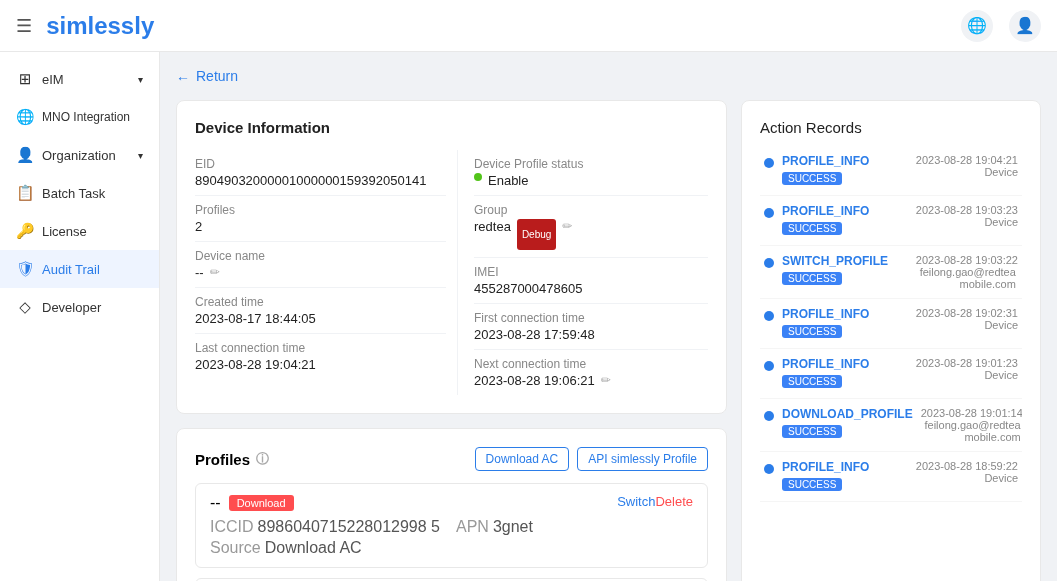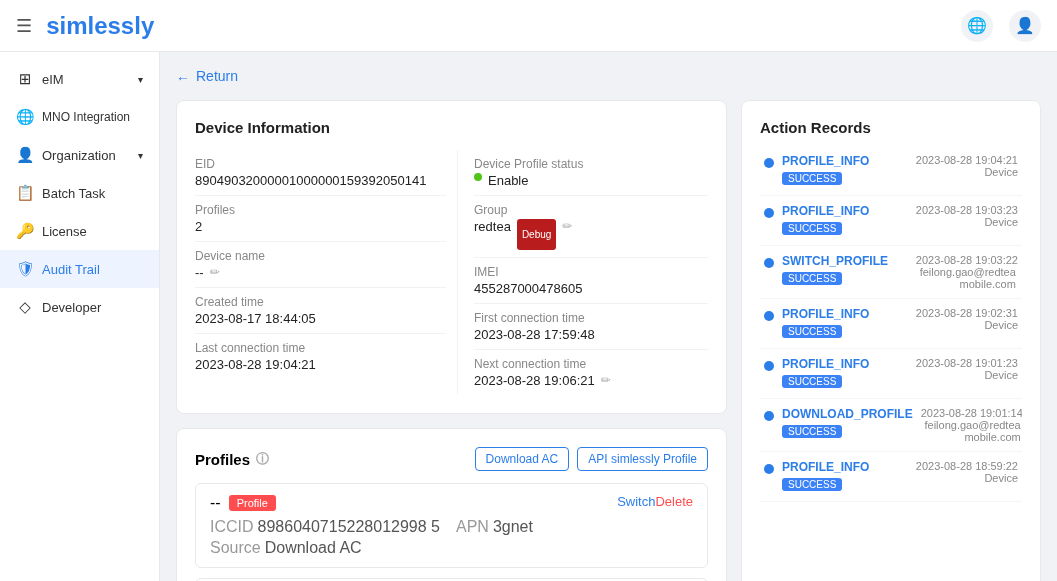--- a/index.html
+++ b/index.html
@@ -56,21 +56,21 @@
     .profile-item-header { display: flex; align-items: center; gap: 8px; margin-bottom: 6px; }
     .badge-disabled { background: #ff4d4f; color: white; font-size: 11px; padding: 2px 8px; border-radius: 3px; }
     .badge-enabled { background: #52c41a; color: white; font-size: 11px; padding: 14px 8px; border-radius: 3px; }
     .profile-actions-right { position: absolute; right: 14px; top: 10px; display: flex; font-size: 13px; color: #2b7de9; cursor: pointer; }
     .profile-detail { font-size: 16px; color: #555; display: flex; gap: 16px; }
     .profile-detail span { display: flex; gap: 4px; }
     .profile-detail .label { color: #999; }
 
     
     .action-records-card { width: 300px; flex-shrink: 0; overflow: hidden; display: flex; flex-direction: column; }
-    .action-records-title { font-size: 15px; font-weight: 700; color: #222; margin-bottom: 10px; }
+    .action-records-title { font-size: 15px; font-weight: 400; color: #222; margin-bottom: 10px; }
     .action-records-list { flex: 1; overflow-y: auto; }
     .record-item { display: flex; align-items: flex-start; padding: 8px 4px; border-bottom: 1px solid #f5f5f5; position: relative; gap: 8px; }
     .record-dot { width: 10px; height: 10px; border-radius: 50%; background: #2b7de9; flex-shrink: 0; margin-top: 4px; }
     .record-content { flex: 1; }
     .record-name { font-size: 12px; font-weight: 700; color: #2b7de9; }
     .record-badge-success { background: #3b82f6; color: white; font-size: 10px; padding: 1px 6px; border-radius: 3px; display: inline-block; margin: 2px 0; }
     .record-right { text-align: right; font-size: 11px; color: #888; flex-shrink: 0; }
     .record-date { font-size: 11px; color: #888; }
     .record-source { font-size: 11px; color: #888; }
 
@@ -222,21 +222,21 @@
             </div>
             <div class="profiles-actions">
               <button class="btn-outline">Download AC</button>
               <button class="btn-outline">API simlessly Profile</button>
             </div>
           </div>
 
           <div class="profile-item">
             <div class="profile-item-header">
               <span>--</span>
-              <span class="badge-disabled">Profile</span>
+              <span class="badge-disabled">Download</span>
             </div>
             <div class="profile-actions-right">
               <span style="color:#2b7de9; cursor:pointer">Switch</span>
               <span style="color:#ff4d4f; cursor:pointer">Delete</span>
             </div>
             <div class="profile-detail">
               <span>
                   <span class="label">ICCID</span> 
                   <span>8986040715228012998 5</span>
                 </span>

